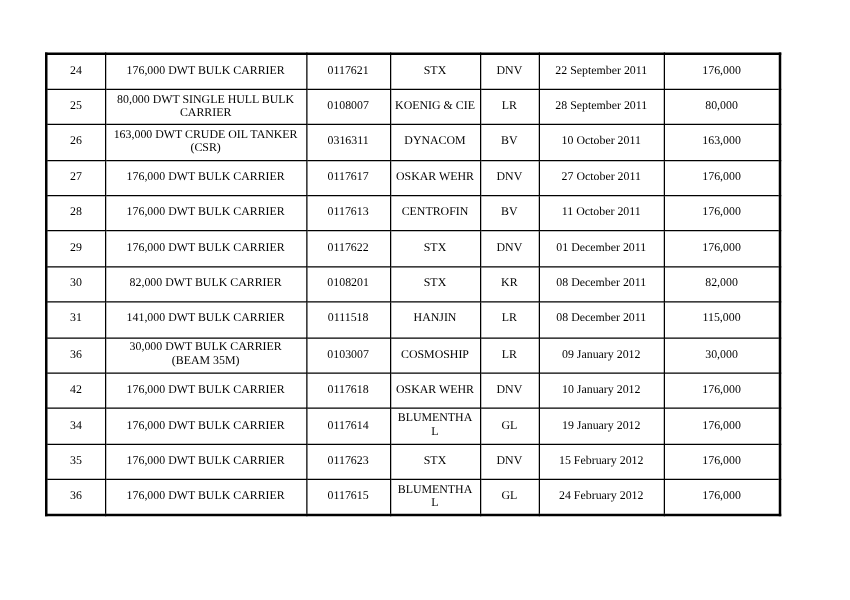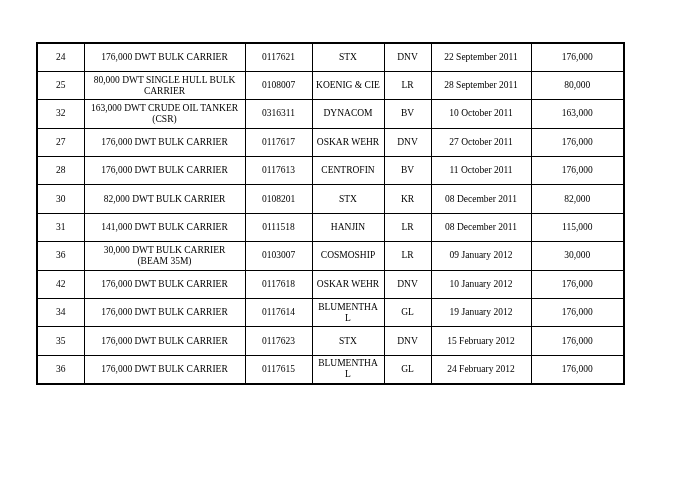--- a/index.html
+++ b/index.html
@@ -73,21 +73,21 @@
         <tr>
           <td>25</td>
           <td>80,000 DWT SINGLE HULL BULK CARRIER</td>
           <td>0108007</td>
           <td>KOENIG &amp; CIE</td>
           <td>LR</td>
           <td>28 September 2011</td>
           <td>80,000</td>
         </tr>
         <tr>
-          <td>32</td>
+          <td>26</td>
           <td>163,000 DWT CRUDE OIL TANKER (CSR)</td>
           <td>0316311</td>
           <td>DYNACOM</td>
           <td>BV</td>
           <td>10 October 2011</td>
           <td>163,000</td>
         </tr>
         <tr>
           <td>27</td>
           <td>176,000 DWT BULK CARRIER</td>
@@ -97,20 +97,29 @@
           <td>27 October 2011</td>
           <td>176,000</td>
         </tr>
         <tr>
           <td>28</td>
           <td>176,000 DWT BULK CARRIER</td>
           <td>0117613</td>
           <td>CENTROFIN</td>
           <td>BV</td>
           <td>11 October 2011</td>
+          <td>176,000</td>
+        </tr>
+        <tr>
+          <td>29</td>
+          <td>176,000 DWT BULK CARRIER</td>
+          <td>0117622</td>
+          <td>STX</td>
+          <td>DNV</td>
+          <td>01 December 2011</td>
           <td>176,000</td>
         </tr>
         <tr>
           <td>30</td>
           <td>82,000 DWT BULK CARRIER</td>
           <td>0108201</td>
           <td>STX</td>
           <td>KR</td>
           <td>08 December 2011</td>
           <td>82,000</td>

